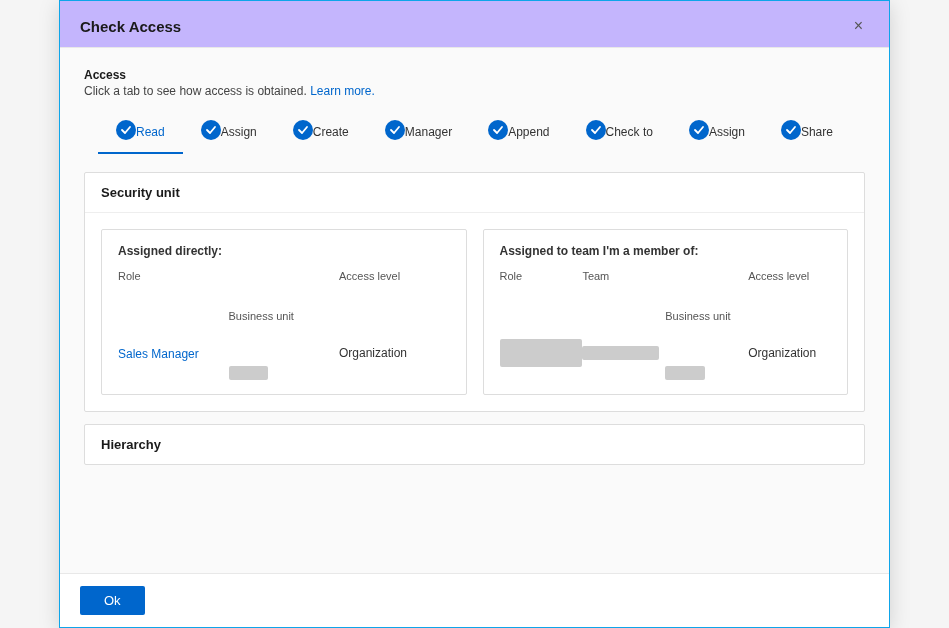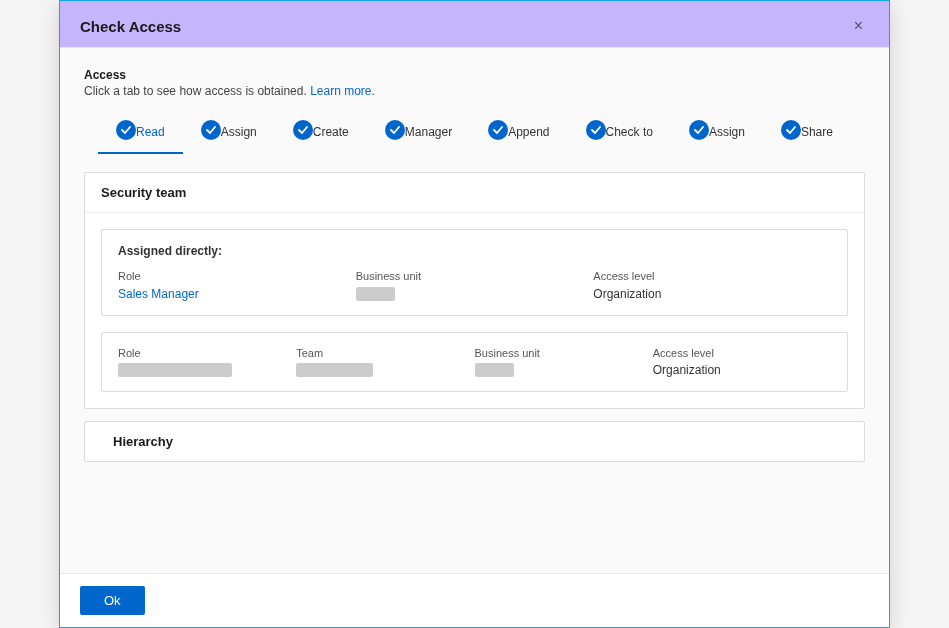--- a/index.html
+++ b/index.html
@@ -114,21 +114,20 @@
       padding: 12px 16px;
       font-size: 13px;
       font-weight: 600;
       color: #1a1a1a;
       border-bottom: 1px solid #eee;
     }
     .section-box-body {
       padding: 16px;
       display: flex;
       gap: 16px;
-      flex-direction: column;
     }
     .assign-card {
       border: 1px solid #ddd;
       border-radius: 2px;
       padding: 14px 16px;
       flex: 1;
     }
     .assign-card-title {
       font-size: 12px;
       font-weight: 600;
@@ -143,21 +142,21 @@
       gap: 0;
       margin-bottom: 4px;
       justify-content: center;
     }
     .assign-table .col-header {
       font-size: 11px;
       color: #555;
       font-weight: 400;
     }
     .col-role { flex: 1.2; }
-    .col-bu { flex: 1.2; }
+    .col-bu { flex: 1.2; margin-top: 40px; }
     .col-access { flex: 1.2; }
     .col-team { flex: 1.2; }
     .assign-table .col-values {
       display: flex;
       gap: 0;
       align-items: center;
     }
     .col-value {
       font-size: 12px;
       color: #333;
@@ -172,21 +171,20 @@
       background: #ccc;
       color: transparent;
       border-radius: 2px;
       font-size: 12px;
       user-select: none;
     }
     .hierarchy-box {
       background: #fff;
       border: 1px solid #ddd;
       border-radius: 2px;
-      padding-left: 12px;
     }
     .hierarchy-header {
       padding: 12px 16px;
       font-size: 13px;
       font-weight: 600;
       color: #1a1a1a;
     }
     .dialog-footer {
       display: flex;
       padding: 12px 20px;
@@ -285,21 +283,21 @@
             <svg viewBox="0 0 12 12" fill="none">
                 <polyline points="2,6 5,9 10,3" stroke="white" stroke-width="1.8" stroke-linecap="round" stroke-linejoin="round"></polyline>
               </svg>
           </div>
           <span class="tab-label">Share</span>
         </div>
       </div>
     </div>
 
     <div class="section-box">
-      <div class="section-box-header">Security team</div>
+      <div class="section-box-header">Security unit</div>
       <div class="section-box-body">
 
         <div class="assign-card">
           <div class="assign-card-title">Assigned directly:</div>
           <div class="assign-table">
             <div class="col-headers">
               <span class="col-header col-role">Role</span>
               <span class="col-header col-bu">Business unit</span>
               <span class="col-header col-access">Access level</span>
             </div>
@@ -309,20 +307,21 @@
               </span>
               <span class="col-value col-bu">
                 <span class="blurred-text">can731</span>
               </span>
               <span class="col-value col-access">Organization</span>
             </div>
           </div>
         </div>
 
         <div class="assign-card">
+          <div class="assign-card-title">Assigned to team I'm a member of:</div>
           <div class="assign-table">
             <div class="col-headers">
               <span class="col-header col-role">Role</span>
               <span class="col-header col-team">Team</span>
               <span class="col-header col-bu">Business unit</span>
               <span class="col-header col-access">Access level</span>
             </div>
             <div class="col-values">
               <span class="col-value col-role">
                 <span class="blurred-text">Common Data Serv...</span>

